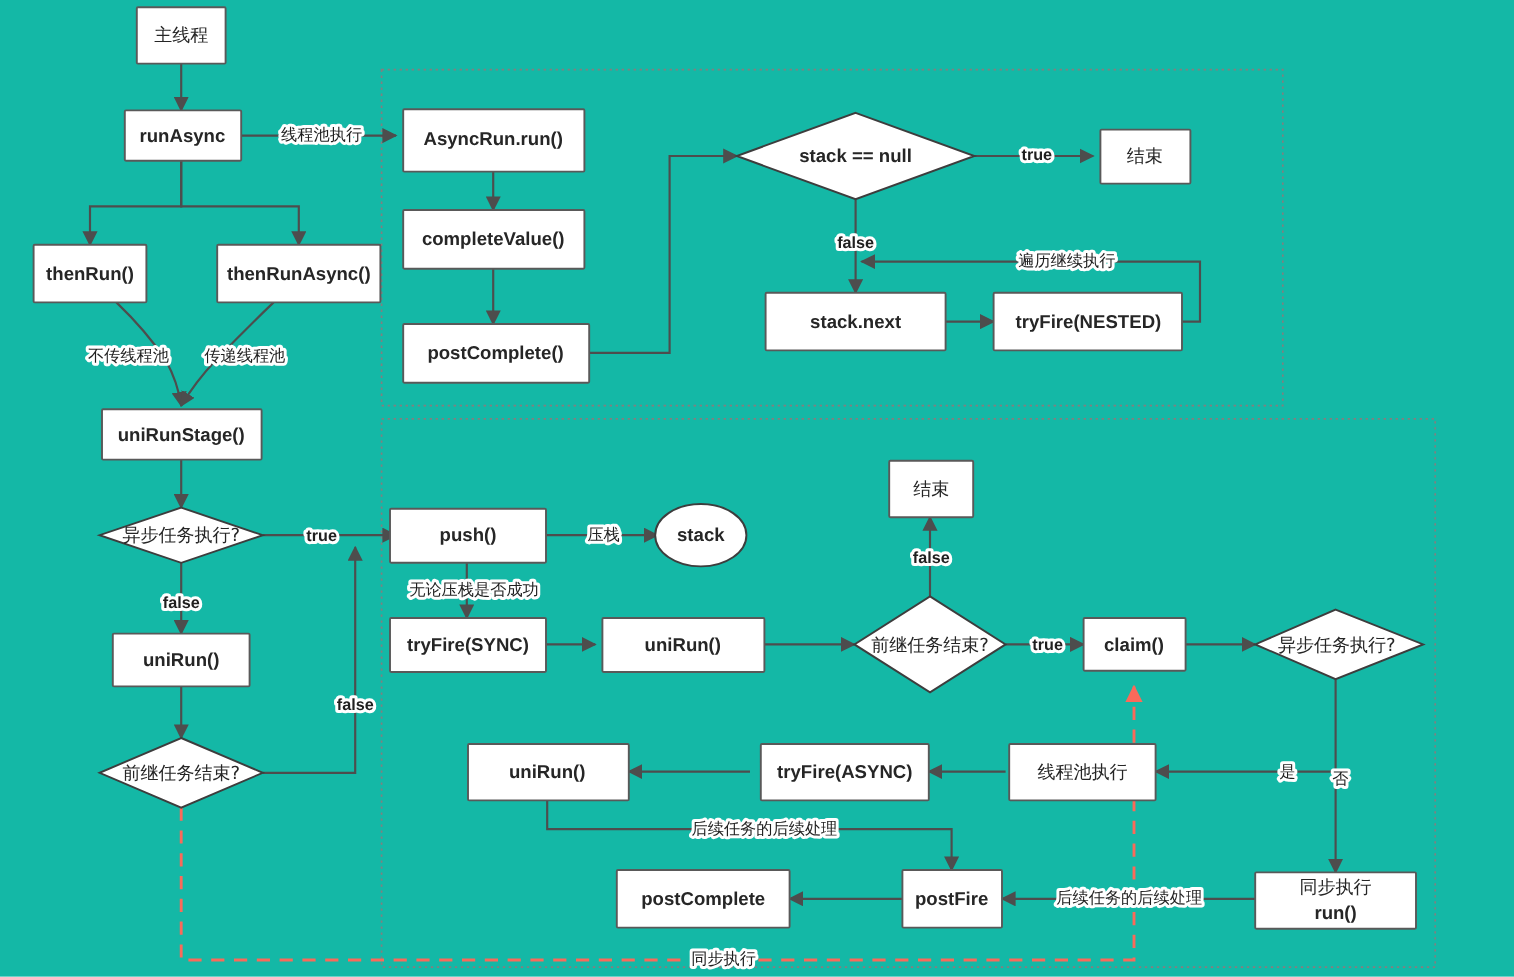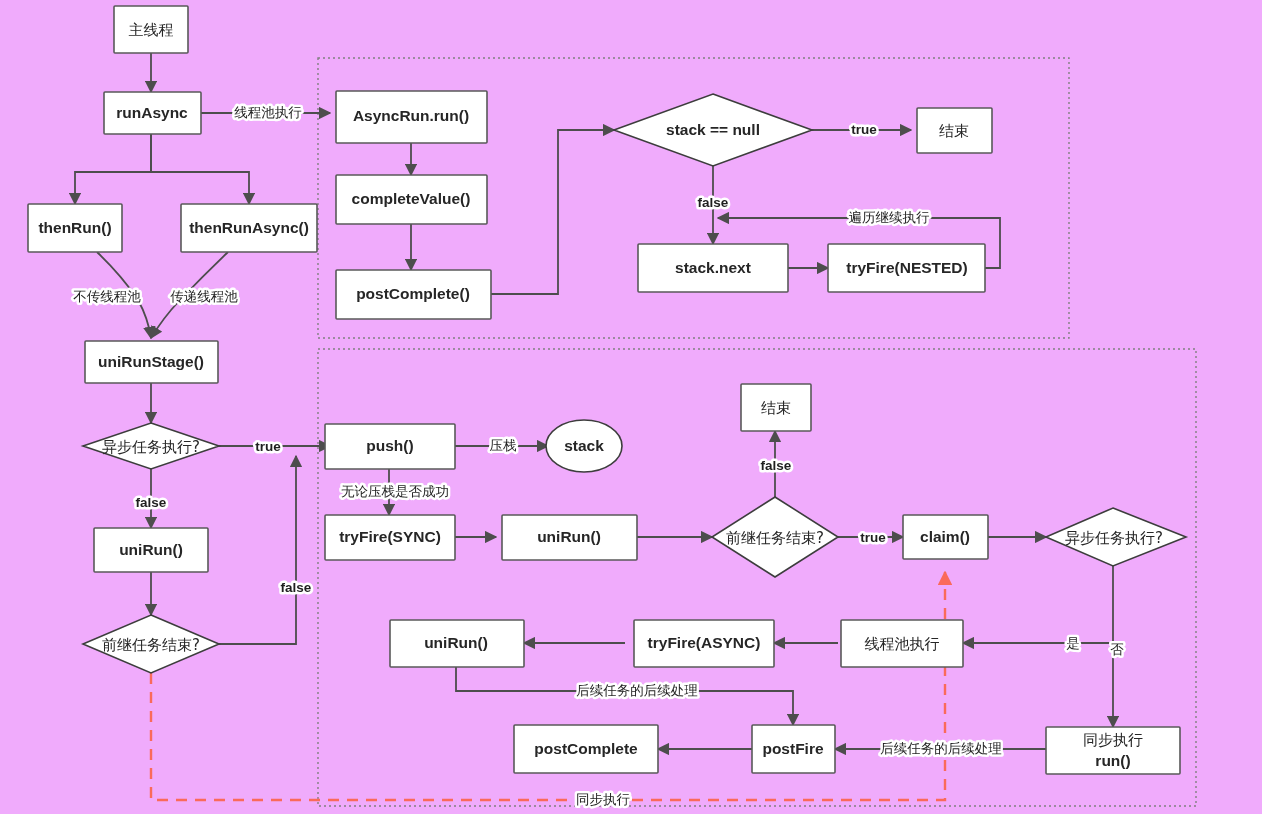--- a/index.html
+++ b/index.html
@@ -7,21 +7,21 @@
     padding: 0;
     background: #ffffff;
   }
   body {
     font-family: "Liberation Sans", "DejaVu Sans", sans-serif;
   }
   #canvas {
     position: relative;
     width: 1262px;
     height: 814px;
-    background: #f0abfc;
+    background: #14b8a6;
     overflow: hidden;
   }
   svg.layer {
     position: absolute;
     top: 0;
     left: 0;
     width: 1262px;
     height: 814px;
   }
   .node-rect {

